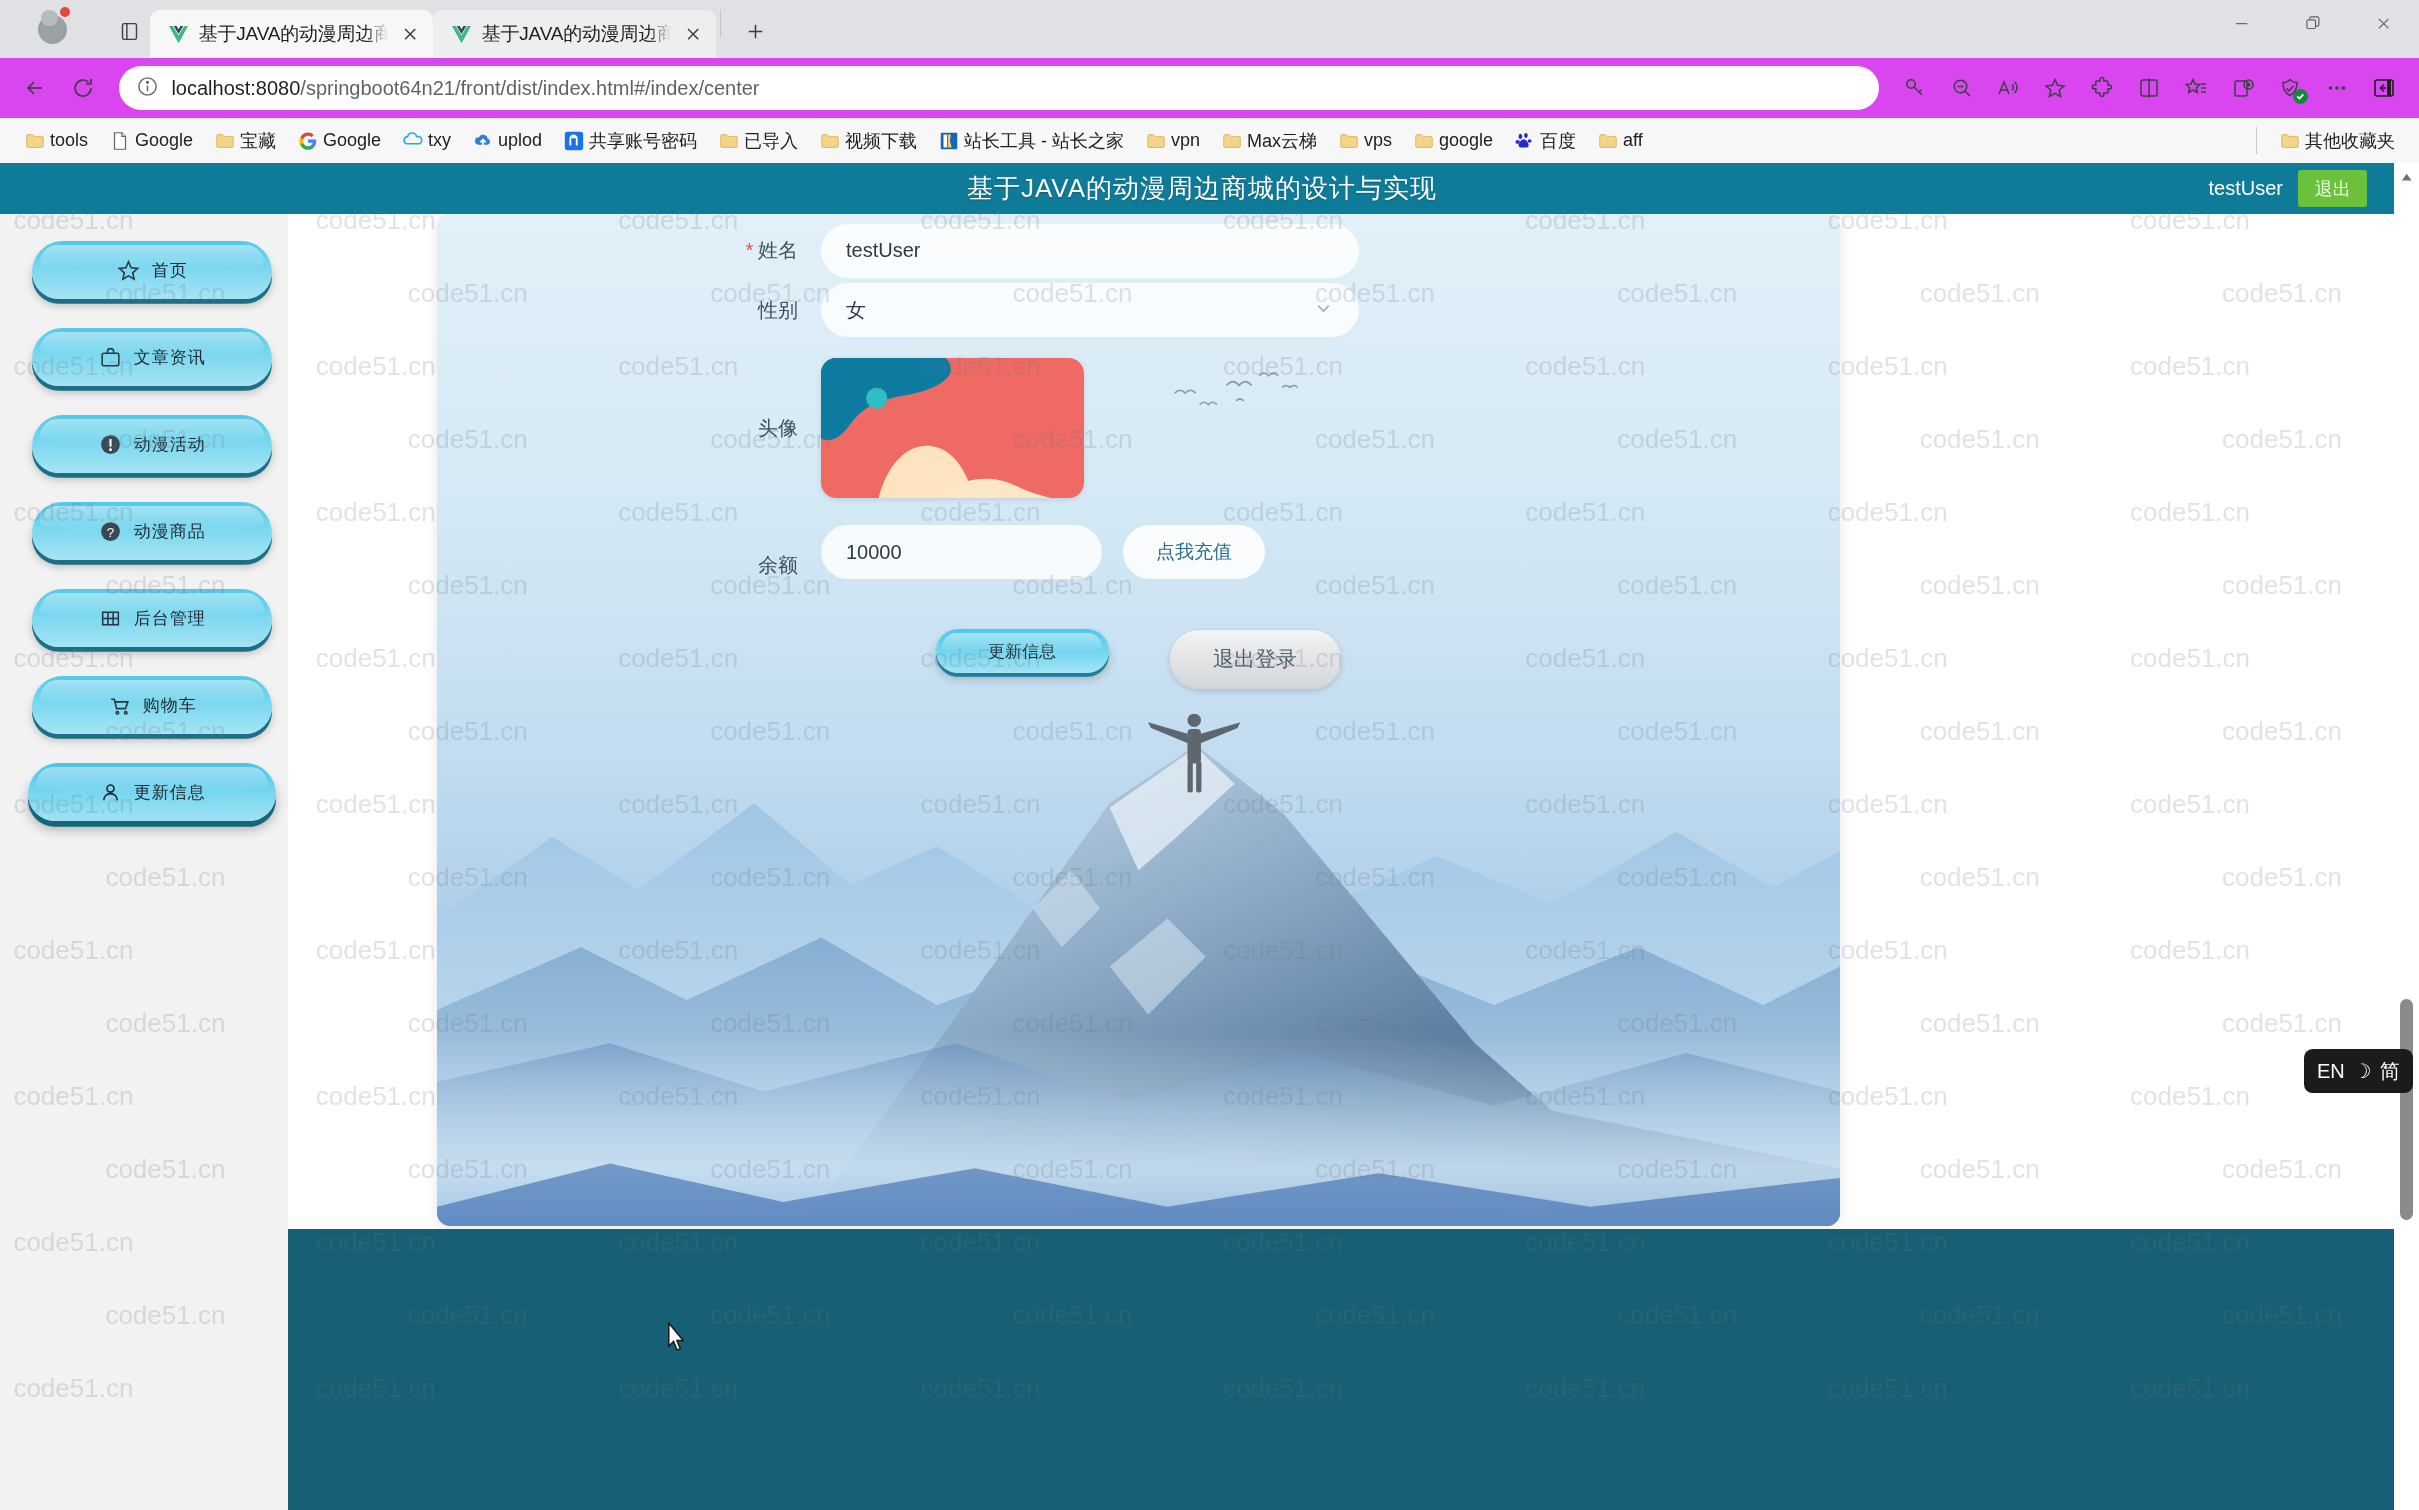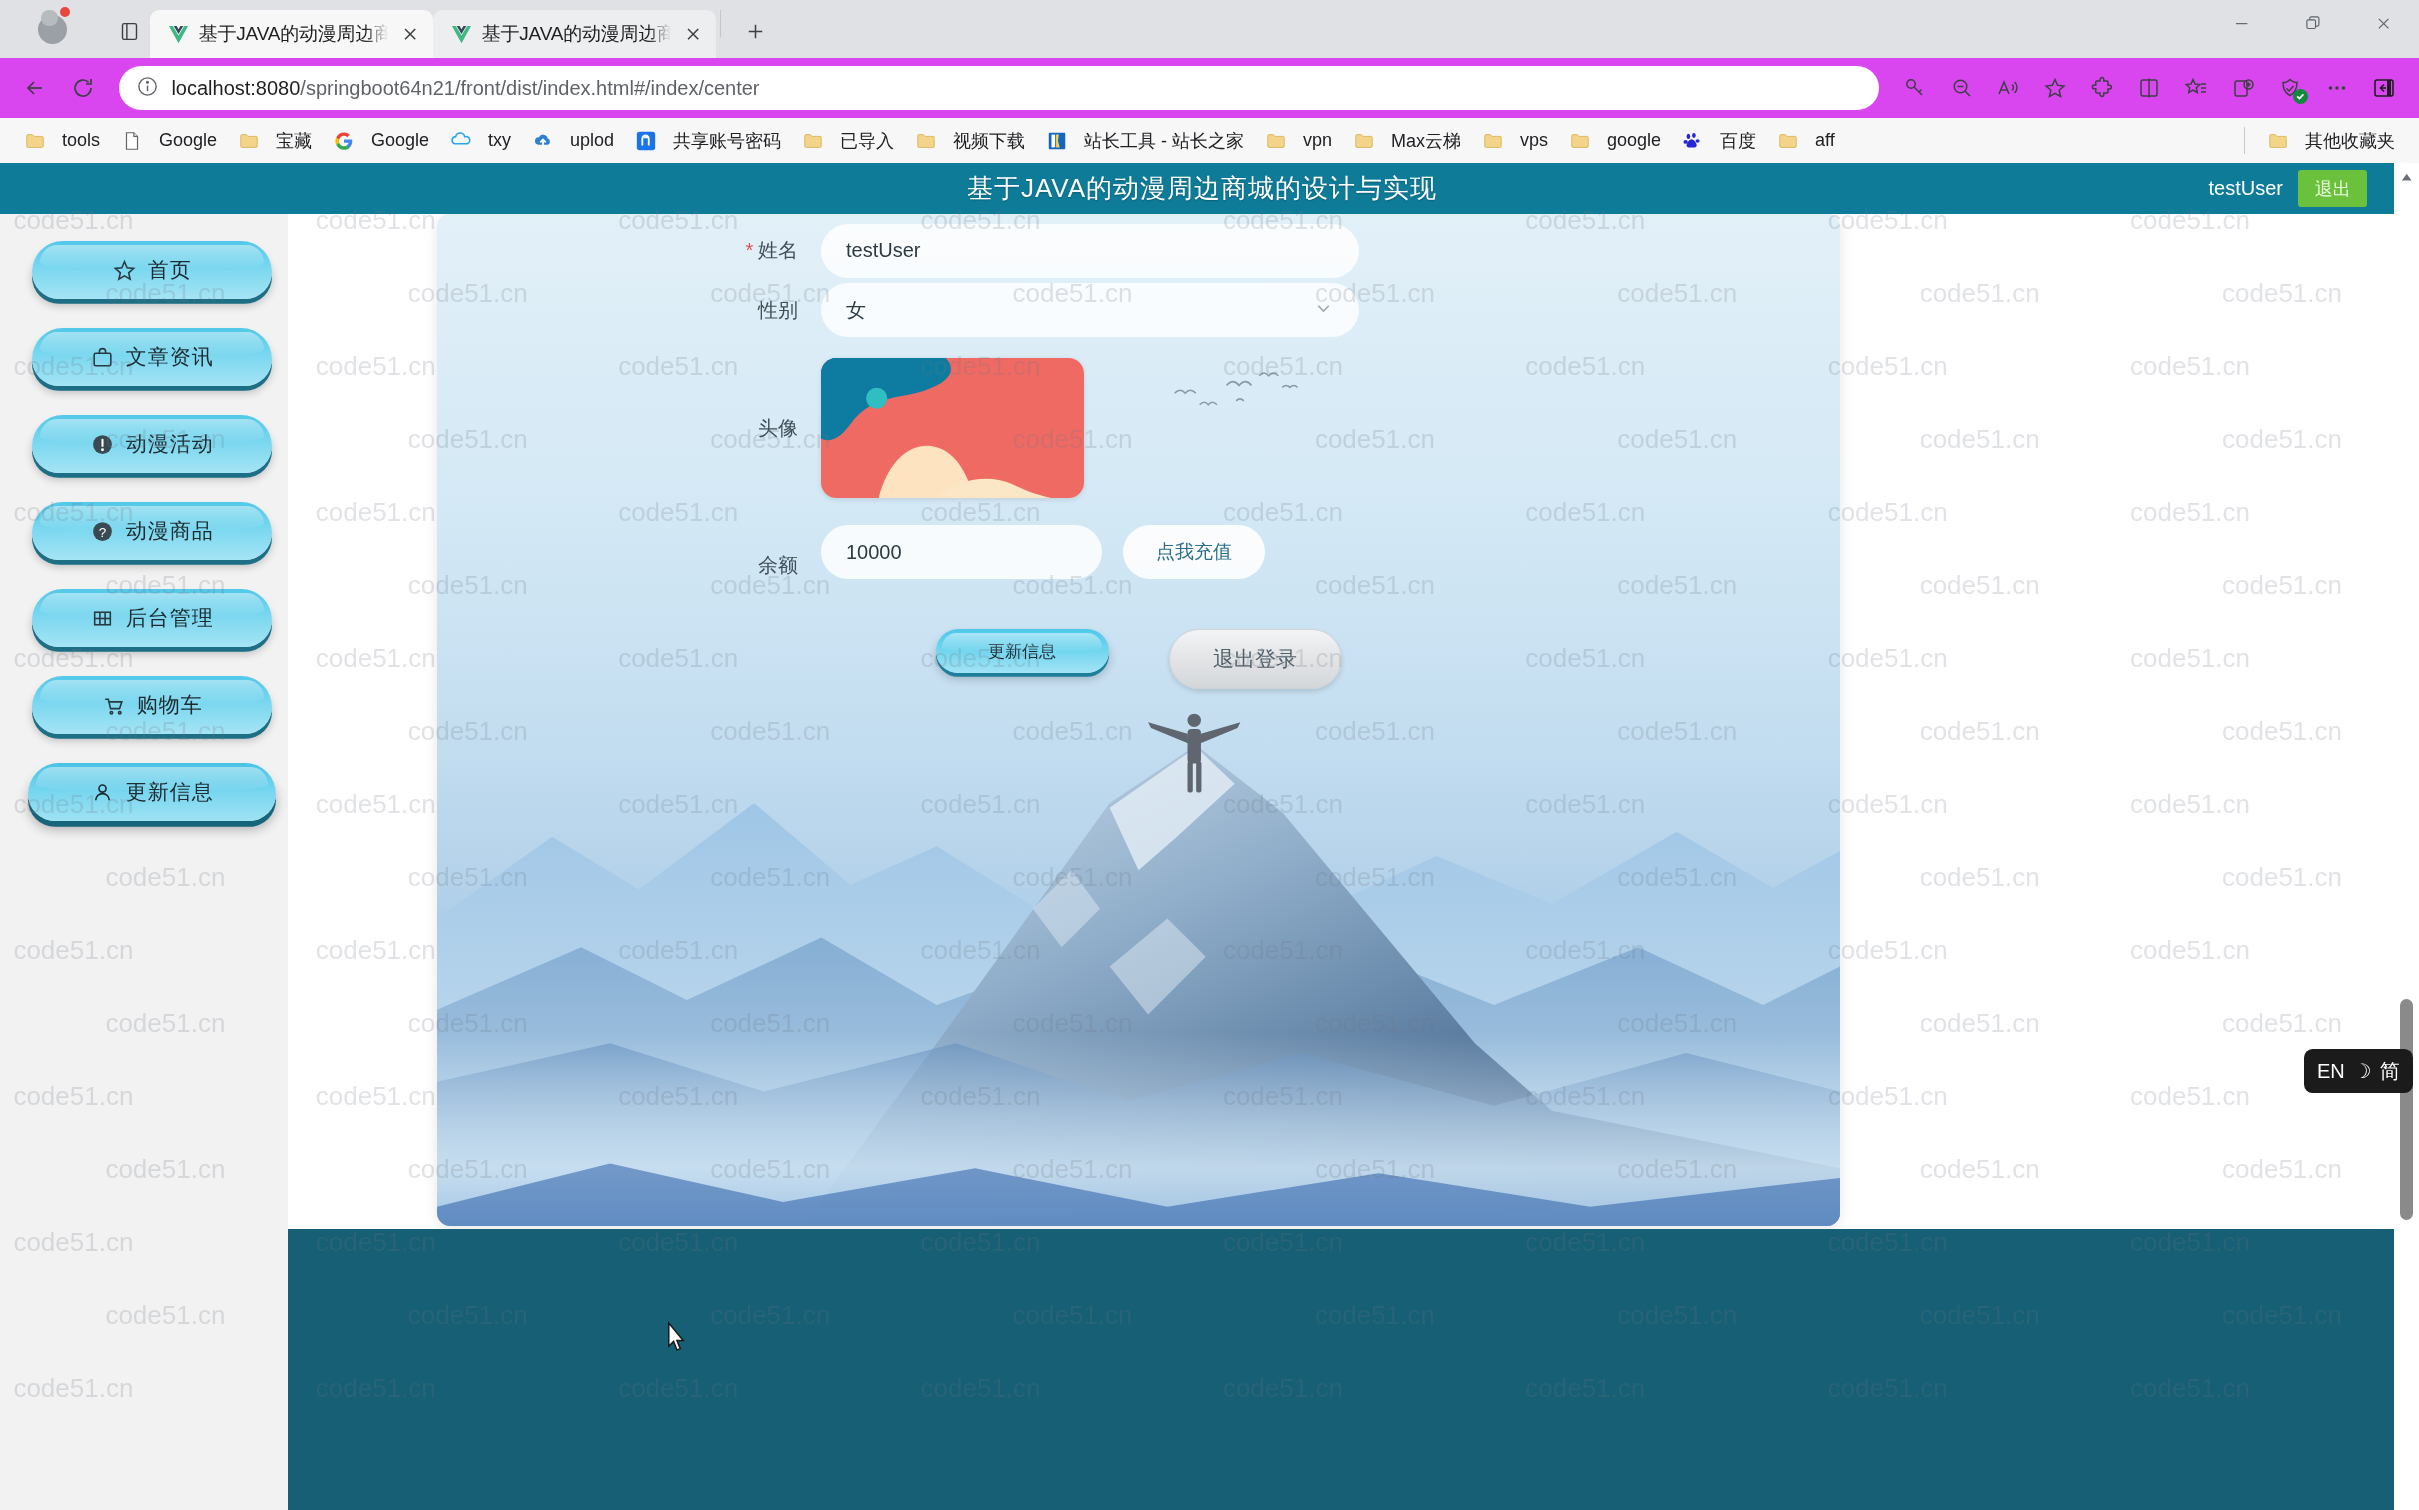--- a/index.html
+++ b/index.html
@@ -81,21 +81,21 @@
     position:absolute; right:3.8px; bottom:5.8px; width:15.4px;height:15.4px;
     background:#0f8a3c; border-radius:50%; display:flex;align-items:center;justify-content:center;
   }
   .shield-wrap .chk svg { width:10.6px;height:10.6px; }
 
   
   .bookmarks {
     height:46px; background:#f7f7f7; display:flex; align-items:center;
     padding:0 15.4px; gap:3.8px; border-bottom:1px solid #e3e3e3; position:relative;
   }
-  .bm { display:flex;align-items:center;gap:16px;padding:5.8px 8.6px;border-radius:5.8px;font-size:18px;color:#202124;white-space:nowrap;}
+  .bm { display:flex;align-items:center;gap:4px;padding:5.8px 8.6px;border-radius:5.8px;font-size:18px;color:#202124;white-space:nowrap;}
   .bm .bi { width:22px;height:22px;flex:0 0 22px;display:flex;align-items:center;justify-content:center;}
   .bm .bi svg{width:22px;height:22px;}
   .bm-spacer { flex:1; }
   .bm-div { width:1px;height:27px;background:#c8c8c8;margin:0 9.6px; }
 
   
   .viewport {
     position:absolute; left:0; top:163px; width:2419px; height:1347px;
     background:#ffffff; overflow:hidden;
   }
@@ -138,21 +138,21 @@
     background:linear-gradient(180deg,rgba(255,255,255,.45),rgba(255,255,255,0));
     border-radius:33px 33px 50% 50%; pointer-events:none;
   }
   .nav-item.active {
     width:248px; margin-left:28px;
     background:linear-gradient(180deg,#49c2e6 0%,#74d5ee 45%,#9fe2f4 100%);
     box-shadow:0 5.8px 0 0 #17657a, 0 8.6px 11.5px rgba(0,0,0,.28);
   }
   .nav-item .nav-ico { width:25px;height:25px; display:flex;align-items:center;justify-content:center; z-index:2;}
   .nav-item .nav-ico svg{width:25px;height:25px;}
-  .nav-item .nav-label { font-size:21px; color:#1e2a30; z-index:2; letter-spacing:1px;font-family:Liberation Serif, serif;}
+  .nav-item .nav-label { font-size:17px; color:#1e2a30; z-index:2; letter-spacing:1px;font-family:Liberation Serif, serif;}
 
   
   .content {
     position:absolute; left:288px; top:51px; width:2115px; height:1296px;
     background:#ffffff; overflow:hidden;
   }
   .card {
     position:absolute; left:149px; top:0px; width:1403px; height:1012px;
     border-radius:13.4px; overflow:hidden;
     background:linear-gradient(180deg,#ddeef7 0%,#cfe6f4 22%,#c5e0f2 40%,#bcd9ee 55%,#a9cde8 70%,#8fb9dd 85%,#7aa9d3 100%);

